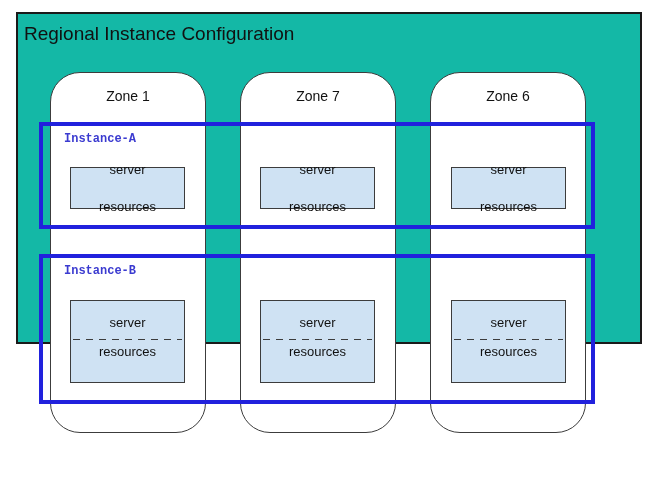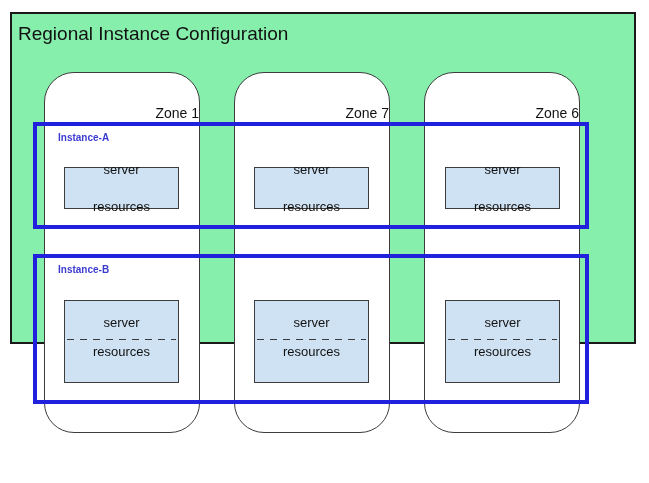--- a/index.html
+++ b/index.html
@@ -10,25 +10,25 @@
   }
   .canvas {
     position: relative;
     width: 649px;
     height: 483px;
     background: #ffffff;
     overflow: hidden;
   }
   .region {
     position: absolute;
-    left: 10px;
+    left: 16px;
     top: 12px;
     width: 626px;
     height: 332px;
-    background: #86efac;
+    background: #14b8a6;
     border: 2px solid #1a1a1a;
     box-sizing: border-box;
   }
   .region-title {
     position: absolute;
     left: 6px;
     top: 9px;
     font-size: 19px;
     color: #111111;
     white-space: nowrap;
@@ -40,43 +40,44 @@
     height: 361px;
     background: #ffffff;
     border: 1px solid #3c3c3c;
     border-radius: 30px;
     box-sizing: border-box;
   }
   .zone-1 { left: 32px; }
   .zone-2 { left: 222px; }
   .zone-3 { left: 412px; }
   .zone-label {
-    margin-top: 32px;
-    text-align: right;
+    margin-top: 15px;
+    text-align: center;
     font-size: 14px;
     color: #111111;
   }
   .instance {
     position: absolute;
     left: 21px;
     width: 556px;
     border: 4px solid #2121dd;
     box-sizing: border-box;
     background: transparent;
   }
   .instance-a { top: 108px; height: 107px; }
   .instance-b { top: 240px; height: 150px; }
   .instance-label {
     position: absolute;
     left: 21px;
     top: 6px;
-    font-size: 10px;
+    font-size: 12px;
     font-weight: bold;
     color: #3b3bd0;
     white-space: nowrap;
+    font-family: Liberation Mono, monospace;
   }
   .res-box {
     position: absolute;
     width: 115px;
     background: #cfe2f3;
     border: 1px solid #3c3c3c;
     box-sizing: border-box;
     font-size: 13px;
     color: #111111;
     line-height: 16px;

